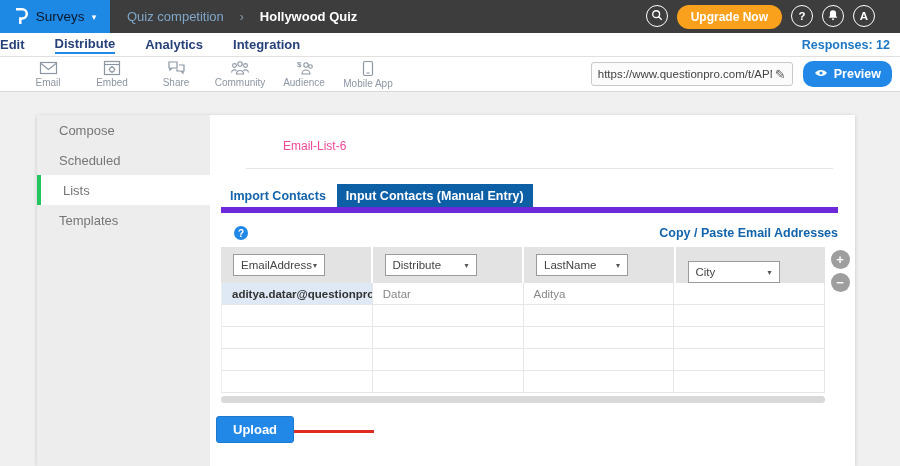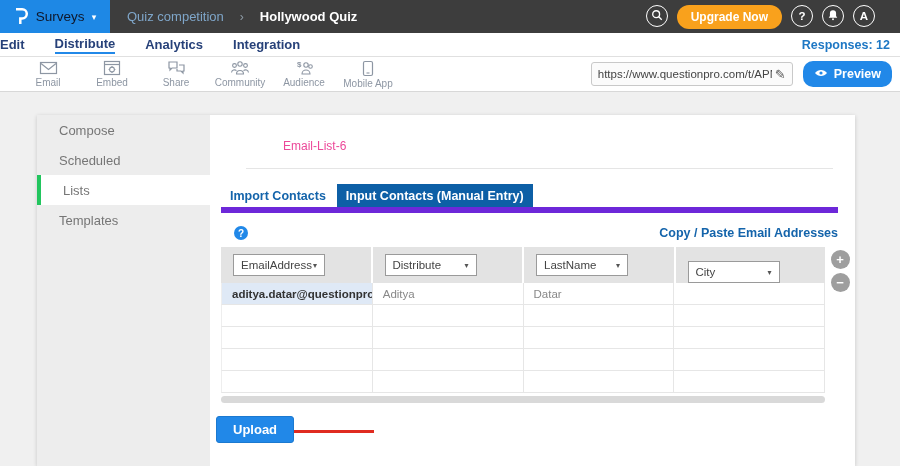--- a/index.html
+++ b/index.html
@@ -254,22 +254,22 @@
             <div class="th">
               <div class="hselect">
                 <span>City</span>
                 <span class="arrow">▾</span>
               </div>
             </div>
           </div>
 
           <div class="trow">
             <div class="cell email-filled">aditya.datar@questionpro.com</div>
+            <div class="cell">Datar</div>
             <div class="cell">Aditya</div>
-            <div class="cell">Datar</div>
             <div class="cell"></div>
           </div>
           <div class="trow">
             <div class="cell"></div>
             <div class="cell"></div>
             <div class="cell"></div>
             <div class="cell"></div>
           </div>
           <div class="trow">
             <div class="cell"></div>

